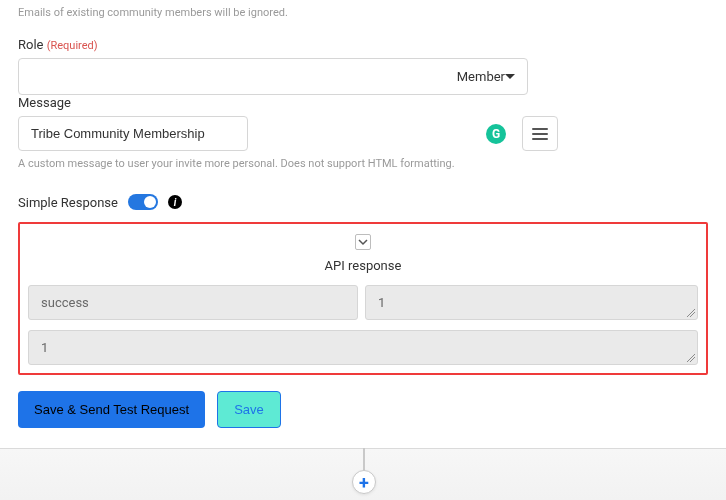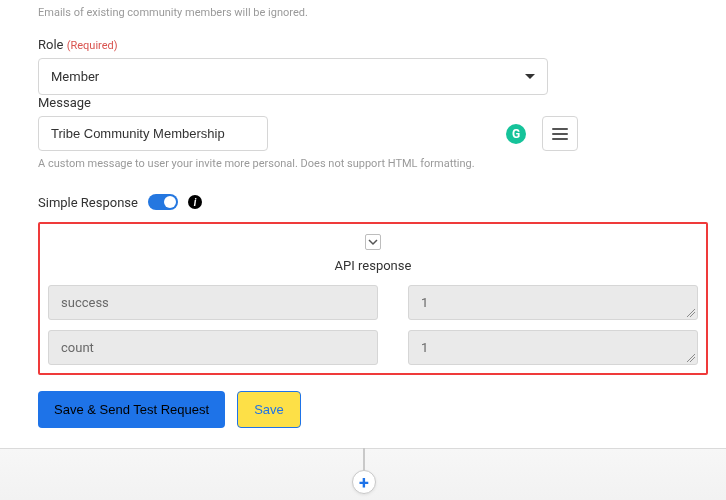--- a/index.html
+++ b/index.html
@@ -6,41 +6,41 @@
   body {
     font-family: -apple-system, BlinkMacSystemFont, "Segoe UI", Roboto, Arial, sans-serif;
     background: #fff;
     font-size: 13px;
     color: #333;
     width: 726px;
     height: 500px;
     position: relative;
     overflow: hidden;
   }
-  .form-container { padding: 0 18px 18px 18px; background: #fff; margin-left: 20px; }
+  .form-container { padding: 0 18px 18px 18px; background: #fff; }
   .hint {
     color: #9a9a9a;
     font-size: 11px;
     margin-bottom: 18px;
     margin-top: 6px;
   }
   .field-label {
     color: #333;
     font-size: 13px;
     margin-bottom: 6px;
   }
   .required { color: #d9534f; font-size: 11px; }
   .select-wrap {
     border: 1px solid #d6d6d6;
     border-radius: 4px;
     padding: 10px 12px;
     width: 510px;
     display: flex;
     align-items: center;
-    justify-content: space-between;
+    justify-content: flex-end;
     background: #fff;
     cursor: pointer;
   }
   .select-wrap .caret {
     width: 0; height: 0;
     border-left: 5px solid transparent;
     border-right: 5px solid transparent;
     border-top: 5px solid #333;
   }
   .message-row {
@@ -111,21 +111,21 @@
     display: flex; align-items: center; gap: 8px;
     margin-bottom: 10px; padding: 2px 0; flex-direction: column;
   }
   .chevron-box {
     width: 16px; height: 16px; border: 1px solid #bdbdbd; border-radius: 2px;
     display: flex; align-items: center; justify-content: center;
     cursor: pointer; background: #fff;
   }
   .chevron-box svg { width: 10px; height: 10px; }
   .api-row {
-    display: flex; gap: 30px; margin-bottom: 10px; justify-content: center;
+    display: flex; gap: 7px; margin-bottom: 10px; justify-content: center;
   }
   .api-row:last-child { margin-bottom: 0; }
   .api-key, .api-val {
     background: #eaeaea;
     border: 1px solid #d6d6d6;
     border-radius: 3px;
     padding: 9px 12px;
     font-size: 13px;
     color: #696969;
     position: relative;
@@ -140,21 +140,21 @@
       linear-gradient(135deg, transparent 65%, #8b8b8b 65%, #8b8b8b 75%, transparent 75%);
   }
   .button-row {
     display: flex; gap: 12px; margin-top: 16px;
   }
   .btn-primary {
     background: #1e73e8; color: #000000; border: none;
     border-radius: 4px; padding: 10px 16px; font-size: 13px; cursor: pointer;
   }
   .btn-secondary {
-    background: #fde047; color: #1e73e8; border: 1px solid #1e73e8;
+    background: #5eead4; color: #1e73e8; border: 1px solid #1e73e8;
     border-radius: 4px; padding: 10px 16px; font-size: 13px; cursor: pointer;
   }
   .footer-bar {
     position: absolute; left: 0; right: 0; top: 448px;
     height: 52px;
     background: linear-gradient(#f7f7f7, #f2f2f2);
     border-top: 1px solid #dadada;
   }
   .add-node {
     position: absolute;
@@ -222,21 +222,20 @@
             <path d="M1 3 L5 7 L9 3" fill="none" stroke="#555" stroke-width="1.5"></path>
           </svg>
       </div>
       <span>API response</span>
     </div>
     <div class="api-row">
       <div class="api-key">success</div>
       <div class="api-val">1</div>
     </div>
     <div class="api-row">
-      <div class="api-key">count</div>
       <div class="api-val">1</div>
     </div>
   </div>
 
   <div class="button-row">
     <button class="btn-primary">Save &amp; Send Test Request</button>
     <button class="btn-secondary">Save</button>
   </div>
 
 </div>

